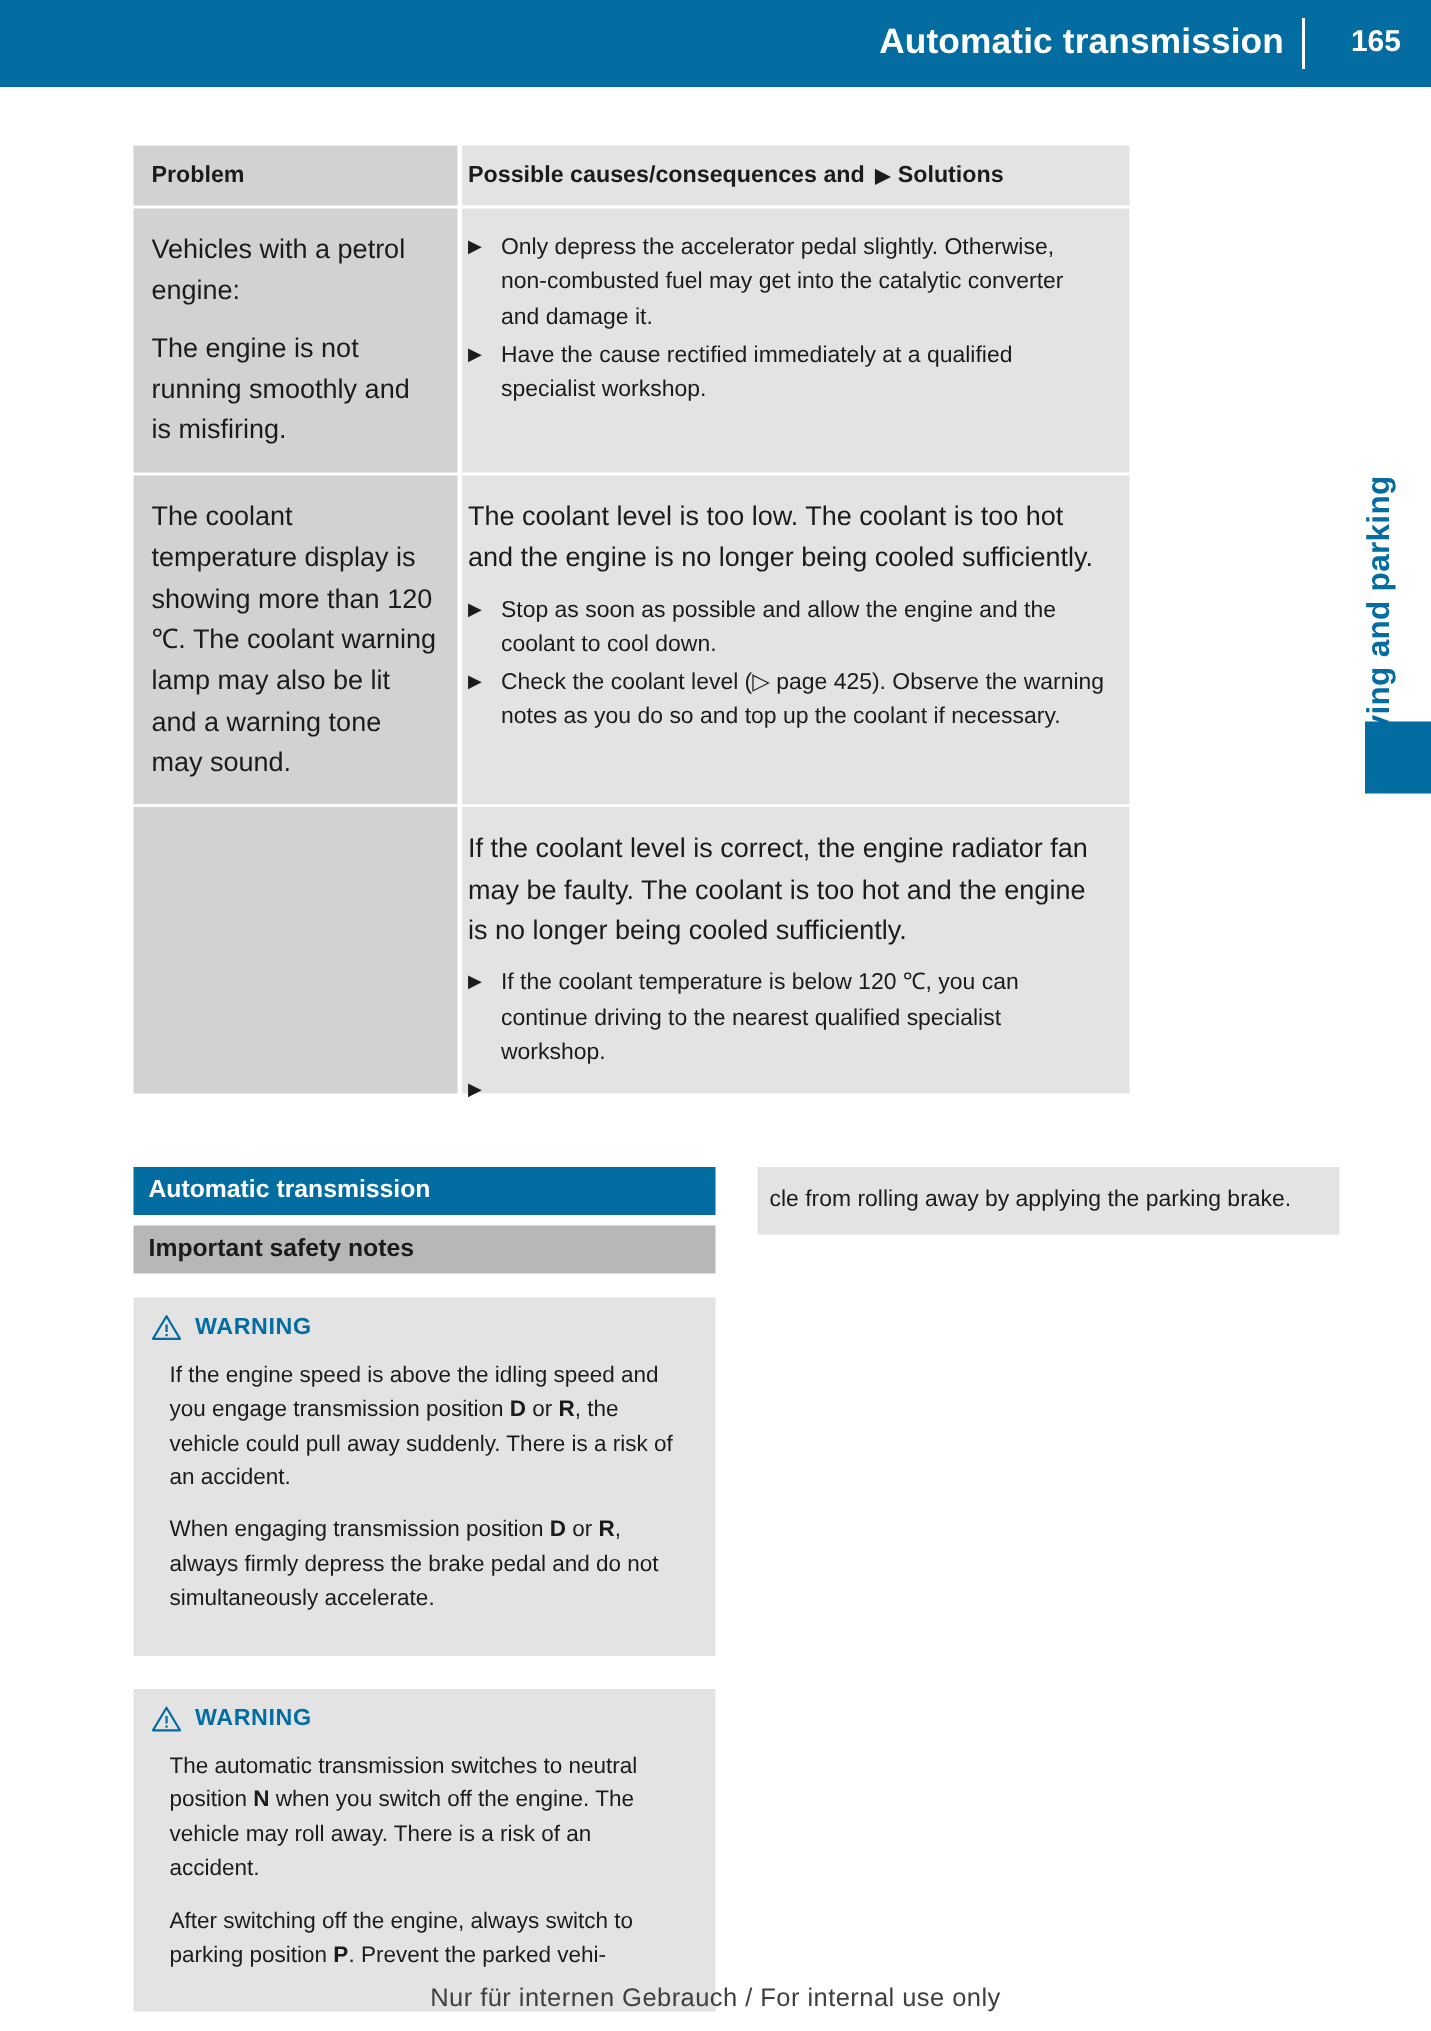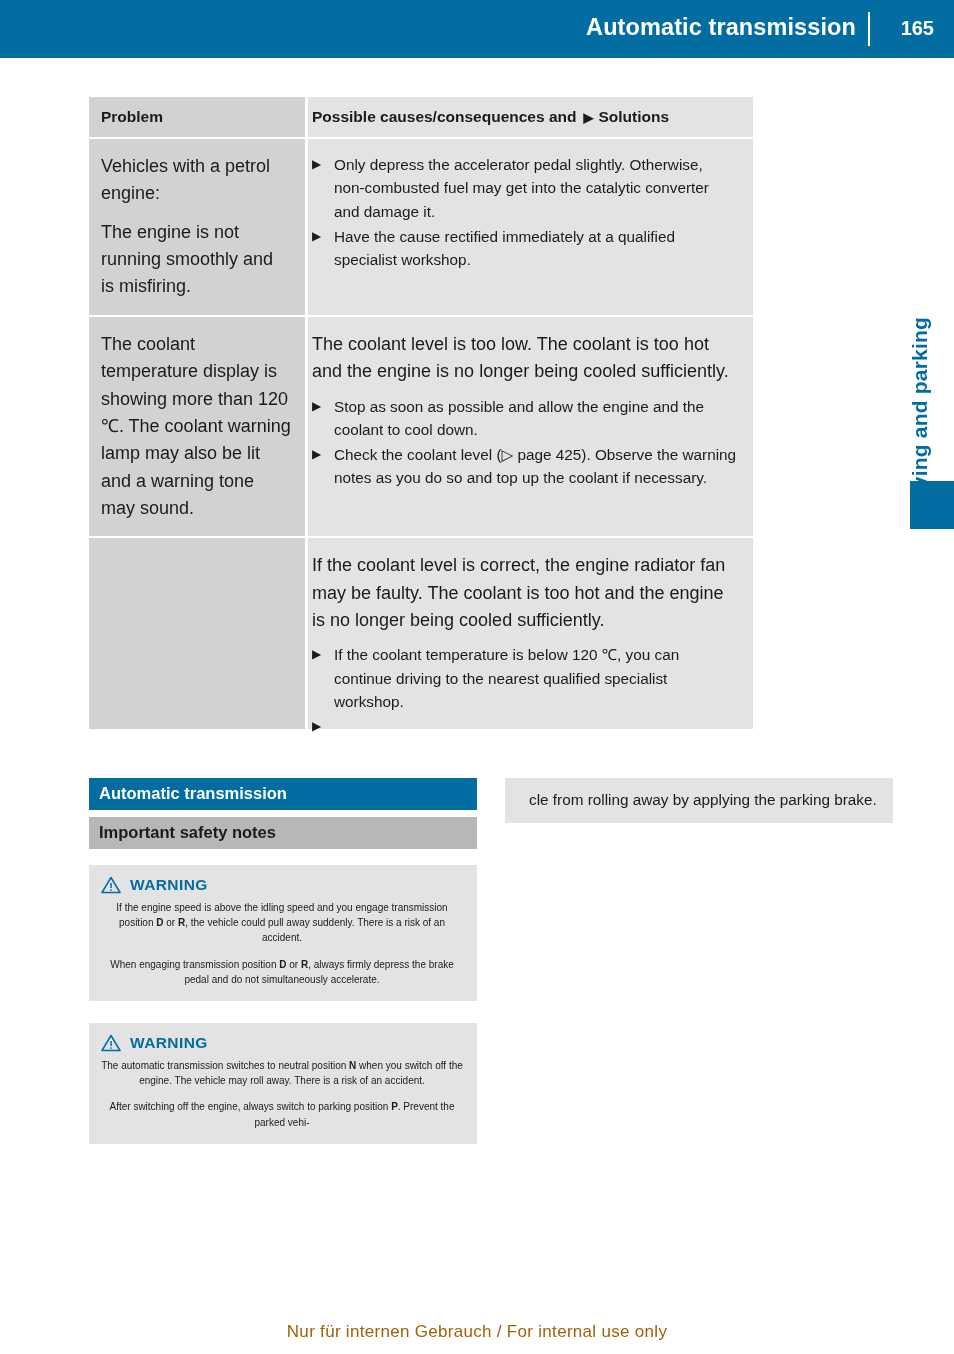--- a/index.html
+++ b/index.html
@@ -188,48 +188,47 @@
     gap: 9px;
     margin-bottom: 6px;
   }
   .warnhead .wtitle {
     font-size: 15.5px;
     font-weight: bold;
     color: #036ca0;
     letter-spacing: .4px;
   }
   .warnbox p {
-    margin: 0;
-    font-size: 10px;
+    margin: 12px;
+    font-size: 15px;
     line-height: 1.52;
-    text-align: center;
   }
   .warnbox p + p { margin-top: 11px; }
 
   .contbox {
     background: #e3e3e3;
-    padding: 10px 14px 12px 24px;
+    padding: 10px 14px 12px 8px;
   }
   .contbox p {
     margin: 0;
     font-size: 15.3px;
     line-height: 1.52;
   }
 
   b { font-weight: bold; }
 
   
   .footer {
     position: absolute;
     left: 0;
     top: 1322px;
     width: 954px;
     text-align: center;
     font-size: 17px;
-    color: #a16207;
+    color: #404040;
     letter-spacing: .3px;
   }
 </style>
 </head>
 <body>
 
 <div class="page-header">
   <div class="title">Automatic transmission</div>
   <div class="divider"></div>
   <div class="pageno">165</div>

